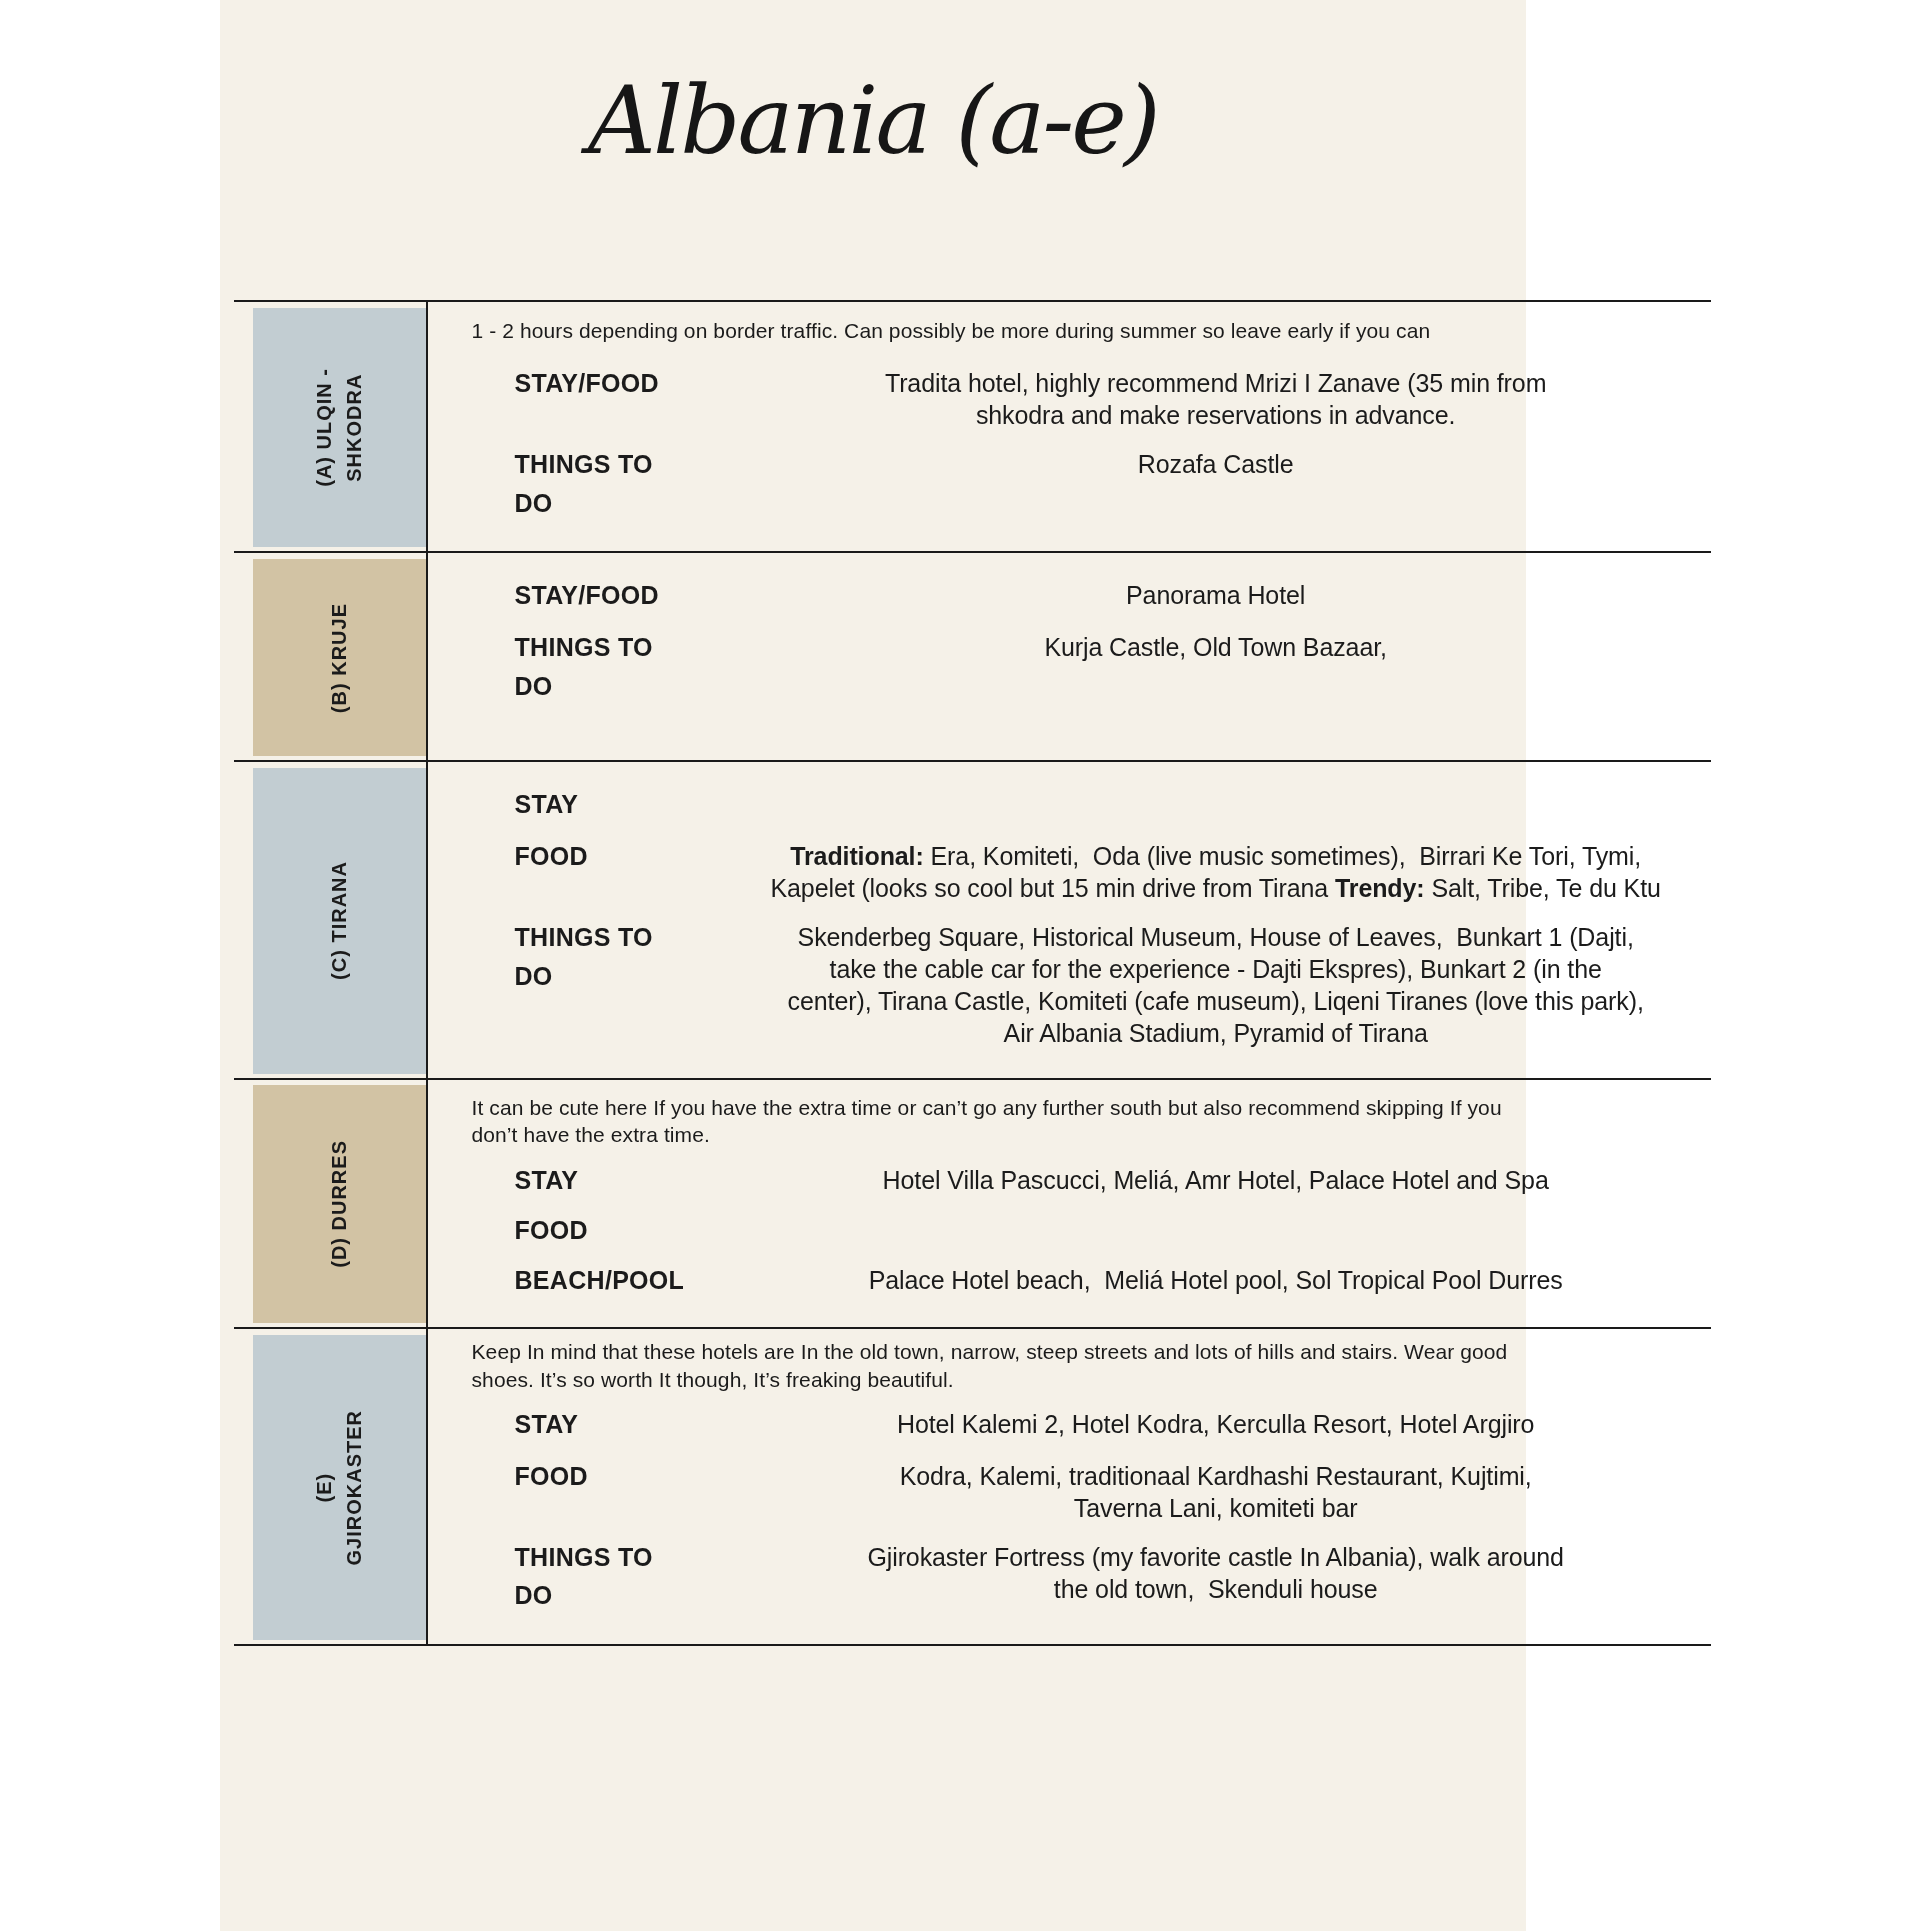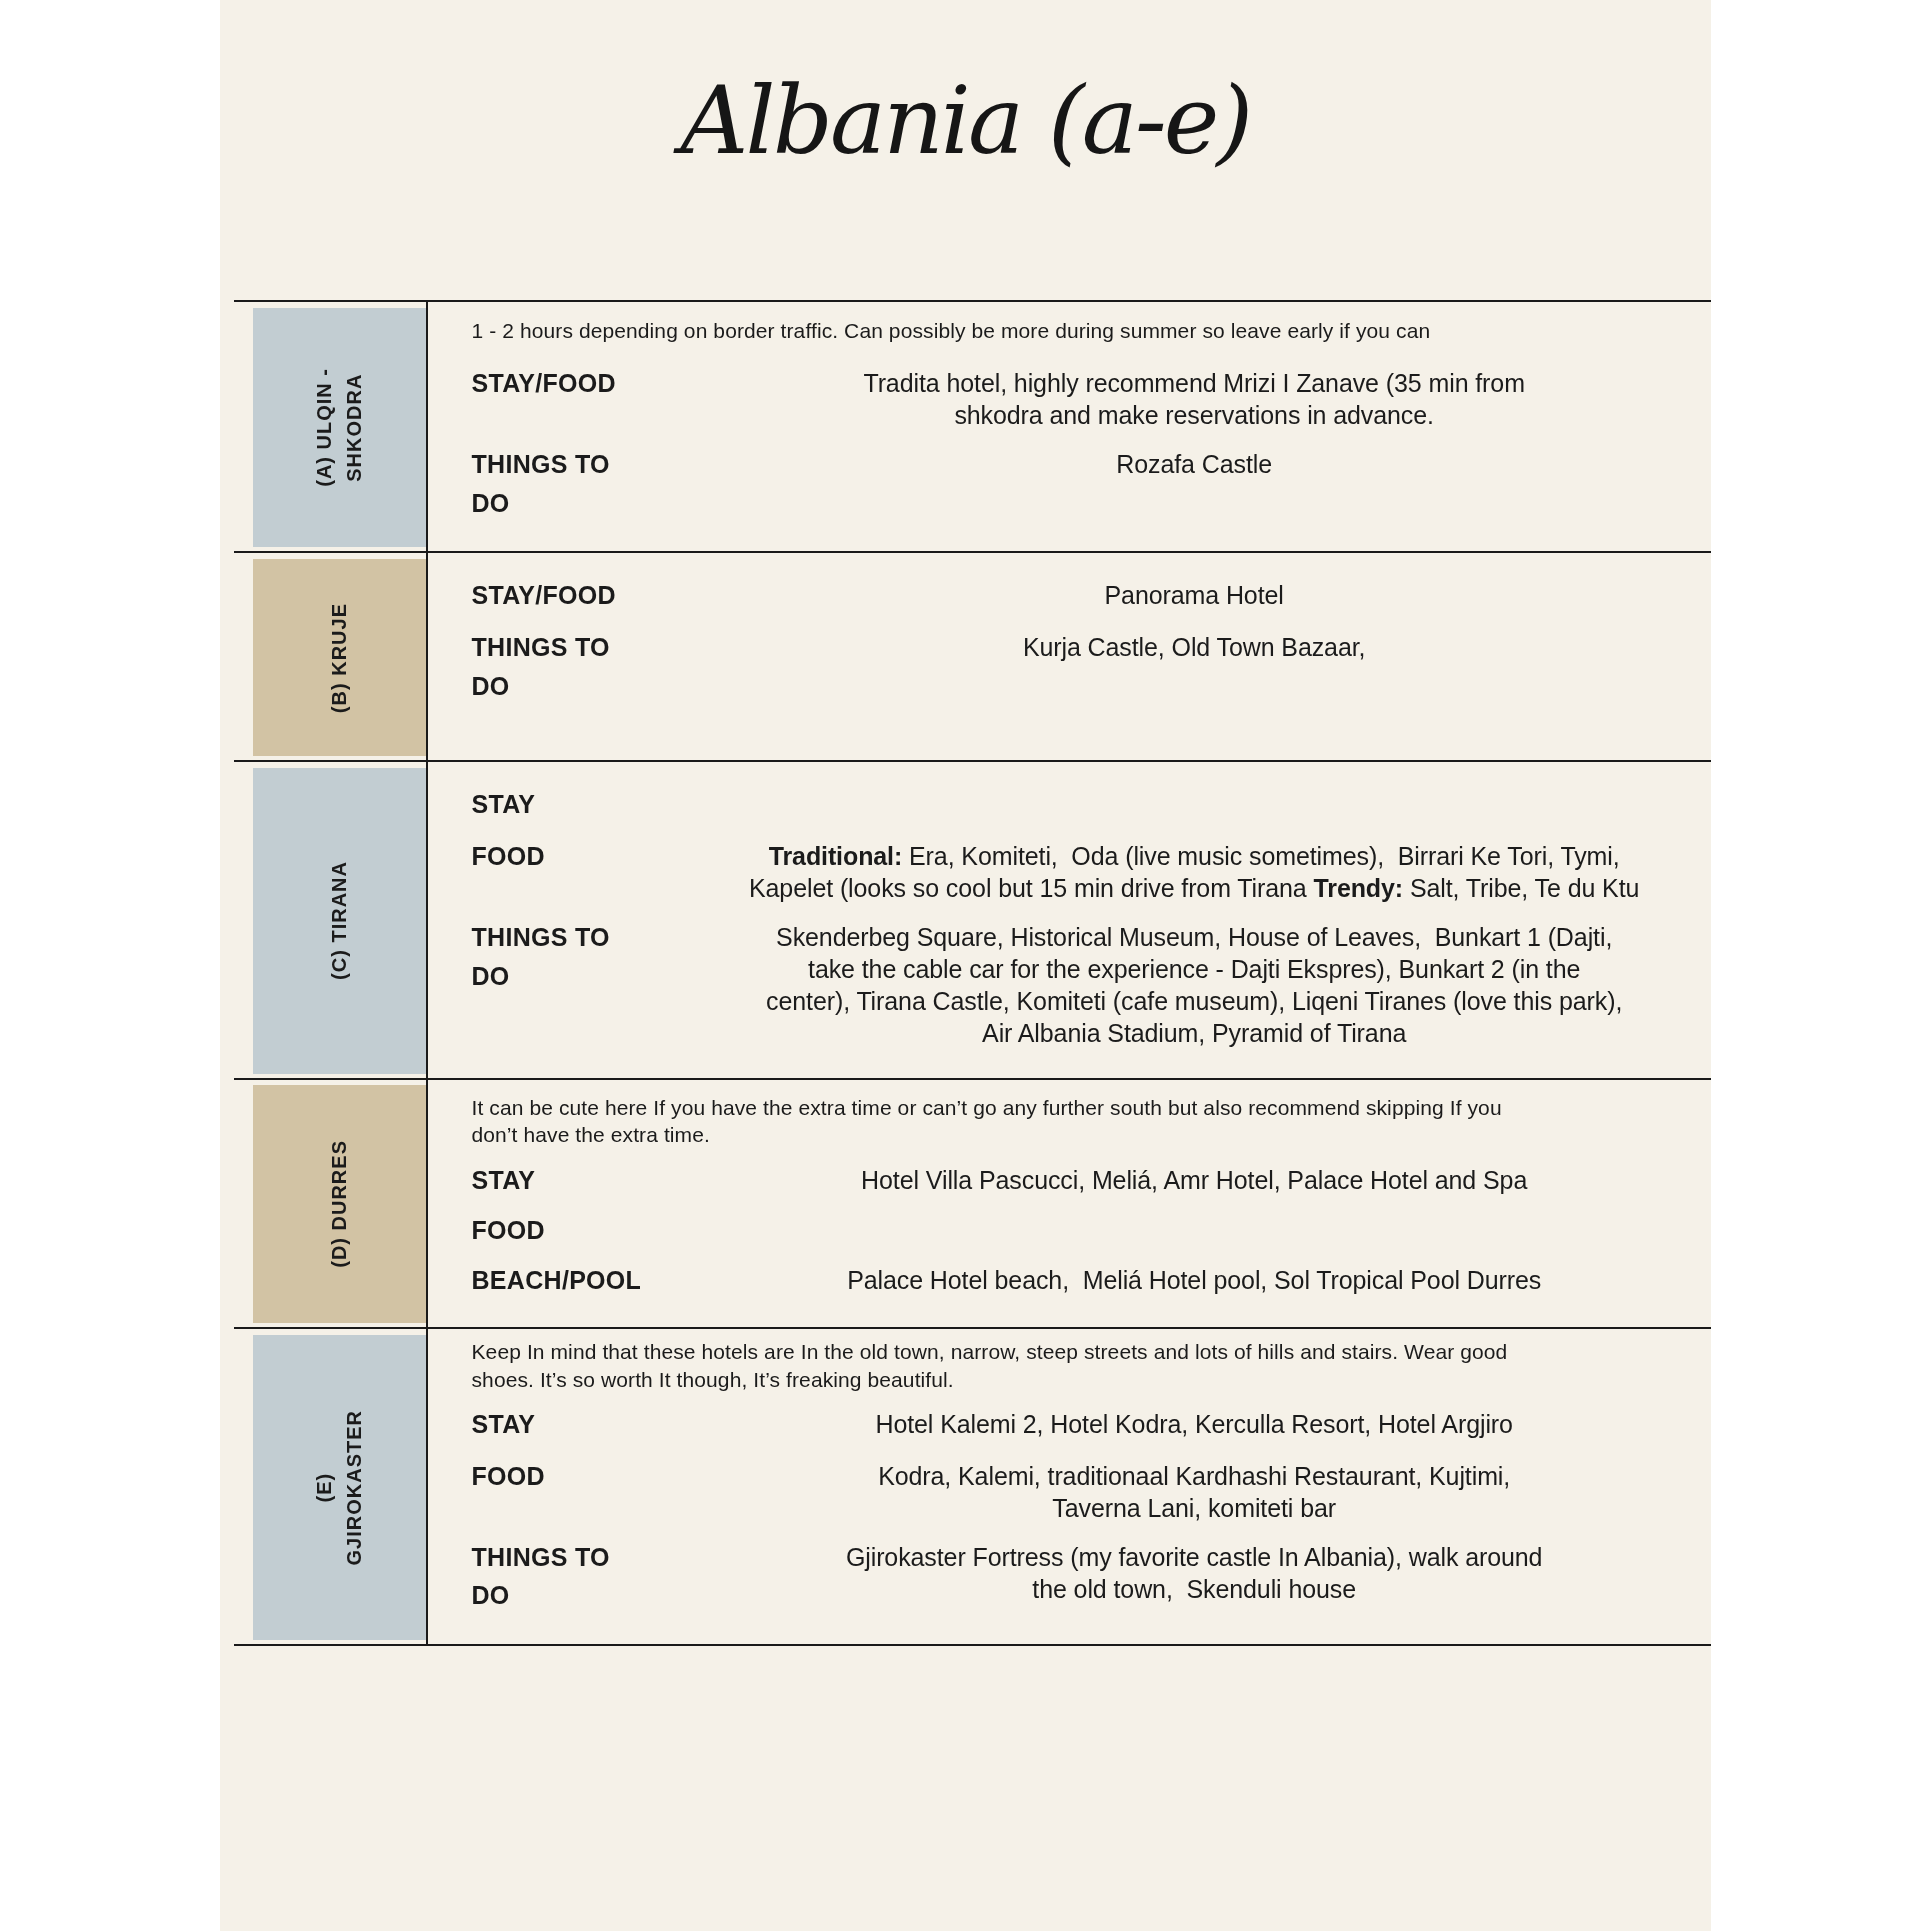--- a/index.html
+++ b/index.html
@@ -1,20 +1,20 @@
 <!DOCTYPE html>
 <html><head>
 <meta charset="utf-8">
 <style>
   * { margin:0; padding:0; box-sizing:border-box; }
   html,body { width:1931px; height:1931px; background:#ffffff; }
   body { font-family:"Liberation Sans", sans-serif; color:#1b1b1b; position:relative; }
 
   .panel {
-    position:absolute; left:220px; top:0; width:1491px; height:1931px;
+    position:absolute; left:220px; top:0; width:1306px; height:1931px;
     background:#f5f1e8;
   }
 
   .page-title {
     padding-top:66px;
     text-align:center;
     font-family:"DejaVu Serif", serif;
     font-style:italic;
     font-weight:400;
     font-size:94px;
@@ -76,20 +76,21 @@
 
   .row { display:flex; margin-bottom:13.5px; }
   .sec-d .row { margin-bottom:11.6px; }
   .row-label {
     width:214px; flex-shrink:0;
     font-weight:700;
     font-size:25px;
     line-height:1.55;
     letter-spacing:0.3px;
     white-space:pre-line;
+    margin-left:43px;
   }
   .row-value {
     flex:1;
     font-size:25px;
     line-height:1.28;
     letter-spacing:-0.1px;
     white-space:pre-wrap;
     padding-top:2.9px;
     text-align:center;
   }

